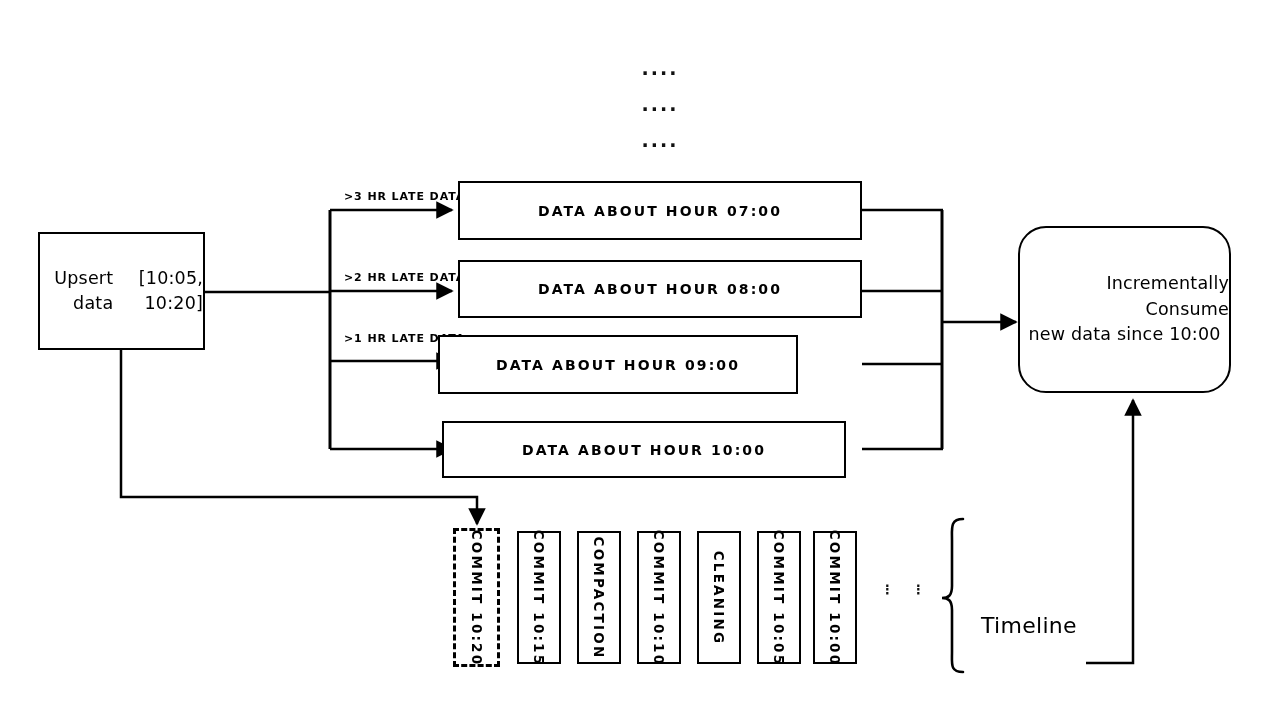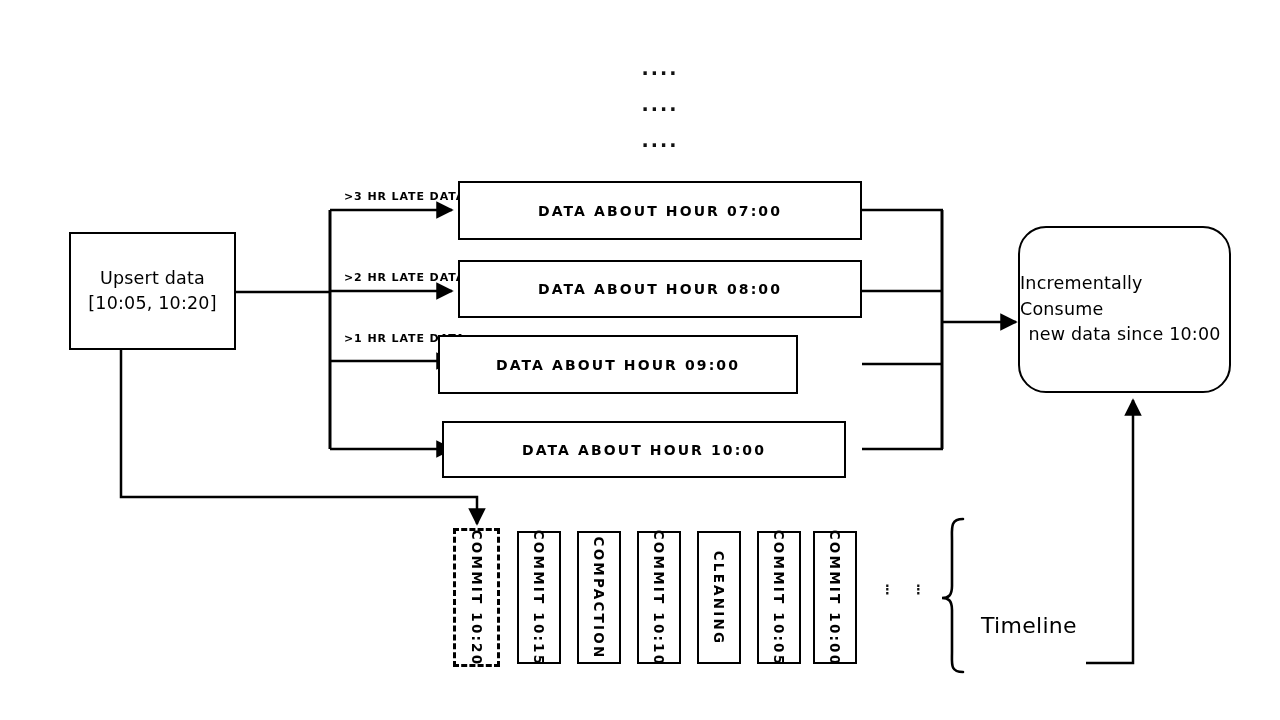--- a/index.html
+++ b/index.html
@@ -1,21 +1,21 @@
 <!DOCTYPE html>
 <html><head>
 <meta charset="utf-8">
 <style>
   html,body{margin:0;padding:0;background:#ffffff;}
   body{width:1280px;height:720px;overflow:hidden;font-family:"DejaVu Sans",sans-serif;}
   #stage{position:relative;width:1280px;height:720px;background:#fff;}
   svg.layer{position:absolute;left:0;top:0;width:1280px;height:720px;}
 
   .node{position:absolute;box-sizing:border-box;border:2.5px solid #000;background:#fff;
-        display:flex;align-items:center;justify-content:center;text-align:left;color:#000;}
+        display:flex;align-items:center;justify-content:center;text-align:right;color:#000;}
 
   .hand{font-family:"DejaVu Sans",sans-serif;}
 
   
   .prose{font-size:17.5px;line-height:1.45;letter-spacing:.2px;font-weight:400;}
 
   
   .marker{font-size:14px;font-weight:700;letter-spacing:2.1px;}
 
   
@@ -78,21 +78,21 @@
              L 952 652
              C 952 664 950 672 963 672" fill="none" stroke="#000" stroke-width="2.6" stroke-linecap="round"></path>
   </svg>
 
   <div class="dots3" style="left:615px;top:50px;width:90px;">
     <div>....</div>
     <div>....</div>
     <div>....</div>
   </div>
 
-  <div class="node hand prose" style="left:38px;top:232px;width:167px;height:118px;flex-direction:column;margin-left:31px;">
+  <div class="node hand prose" style="left:38px;top:232px;width:167px;height:118px;flex-direction:row;">
     <div>Upsert data</div>
     <div>[10:05, 10:20]</div>
   </div>
 
   <div class="edgelab hand" style="left:344px;top:190px;">&gt;3 HR LATE DATA</div>
   <div class="edgelab hand" style="left:344px;top:271px;">&gt;2 HR LATE DATA</div>
   <div class="edgelab hand" style="left:344px;top:332px;">&gt;1 HR LATE DATA</div>
 
   <div class="node hand marker" style="left:458px;top:181px;width:404px;height:59px;">
     <span>DATA ABOUT HOUR 07:00</span>

